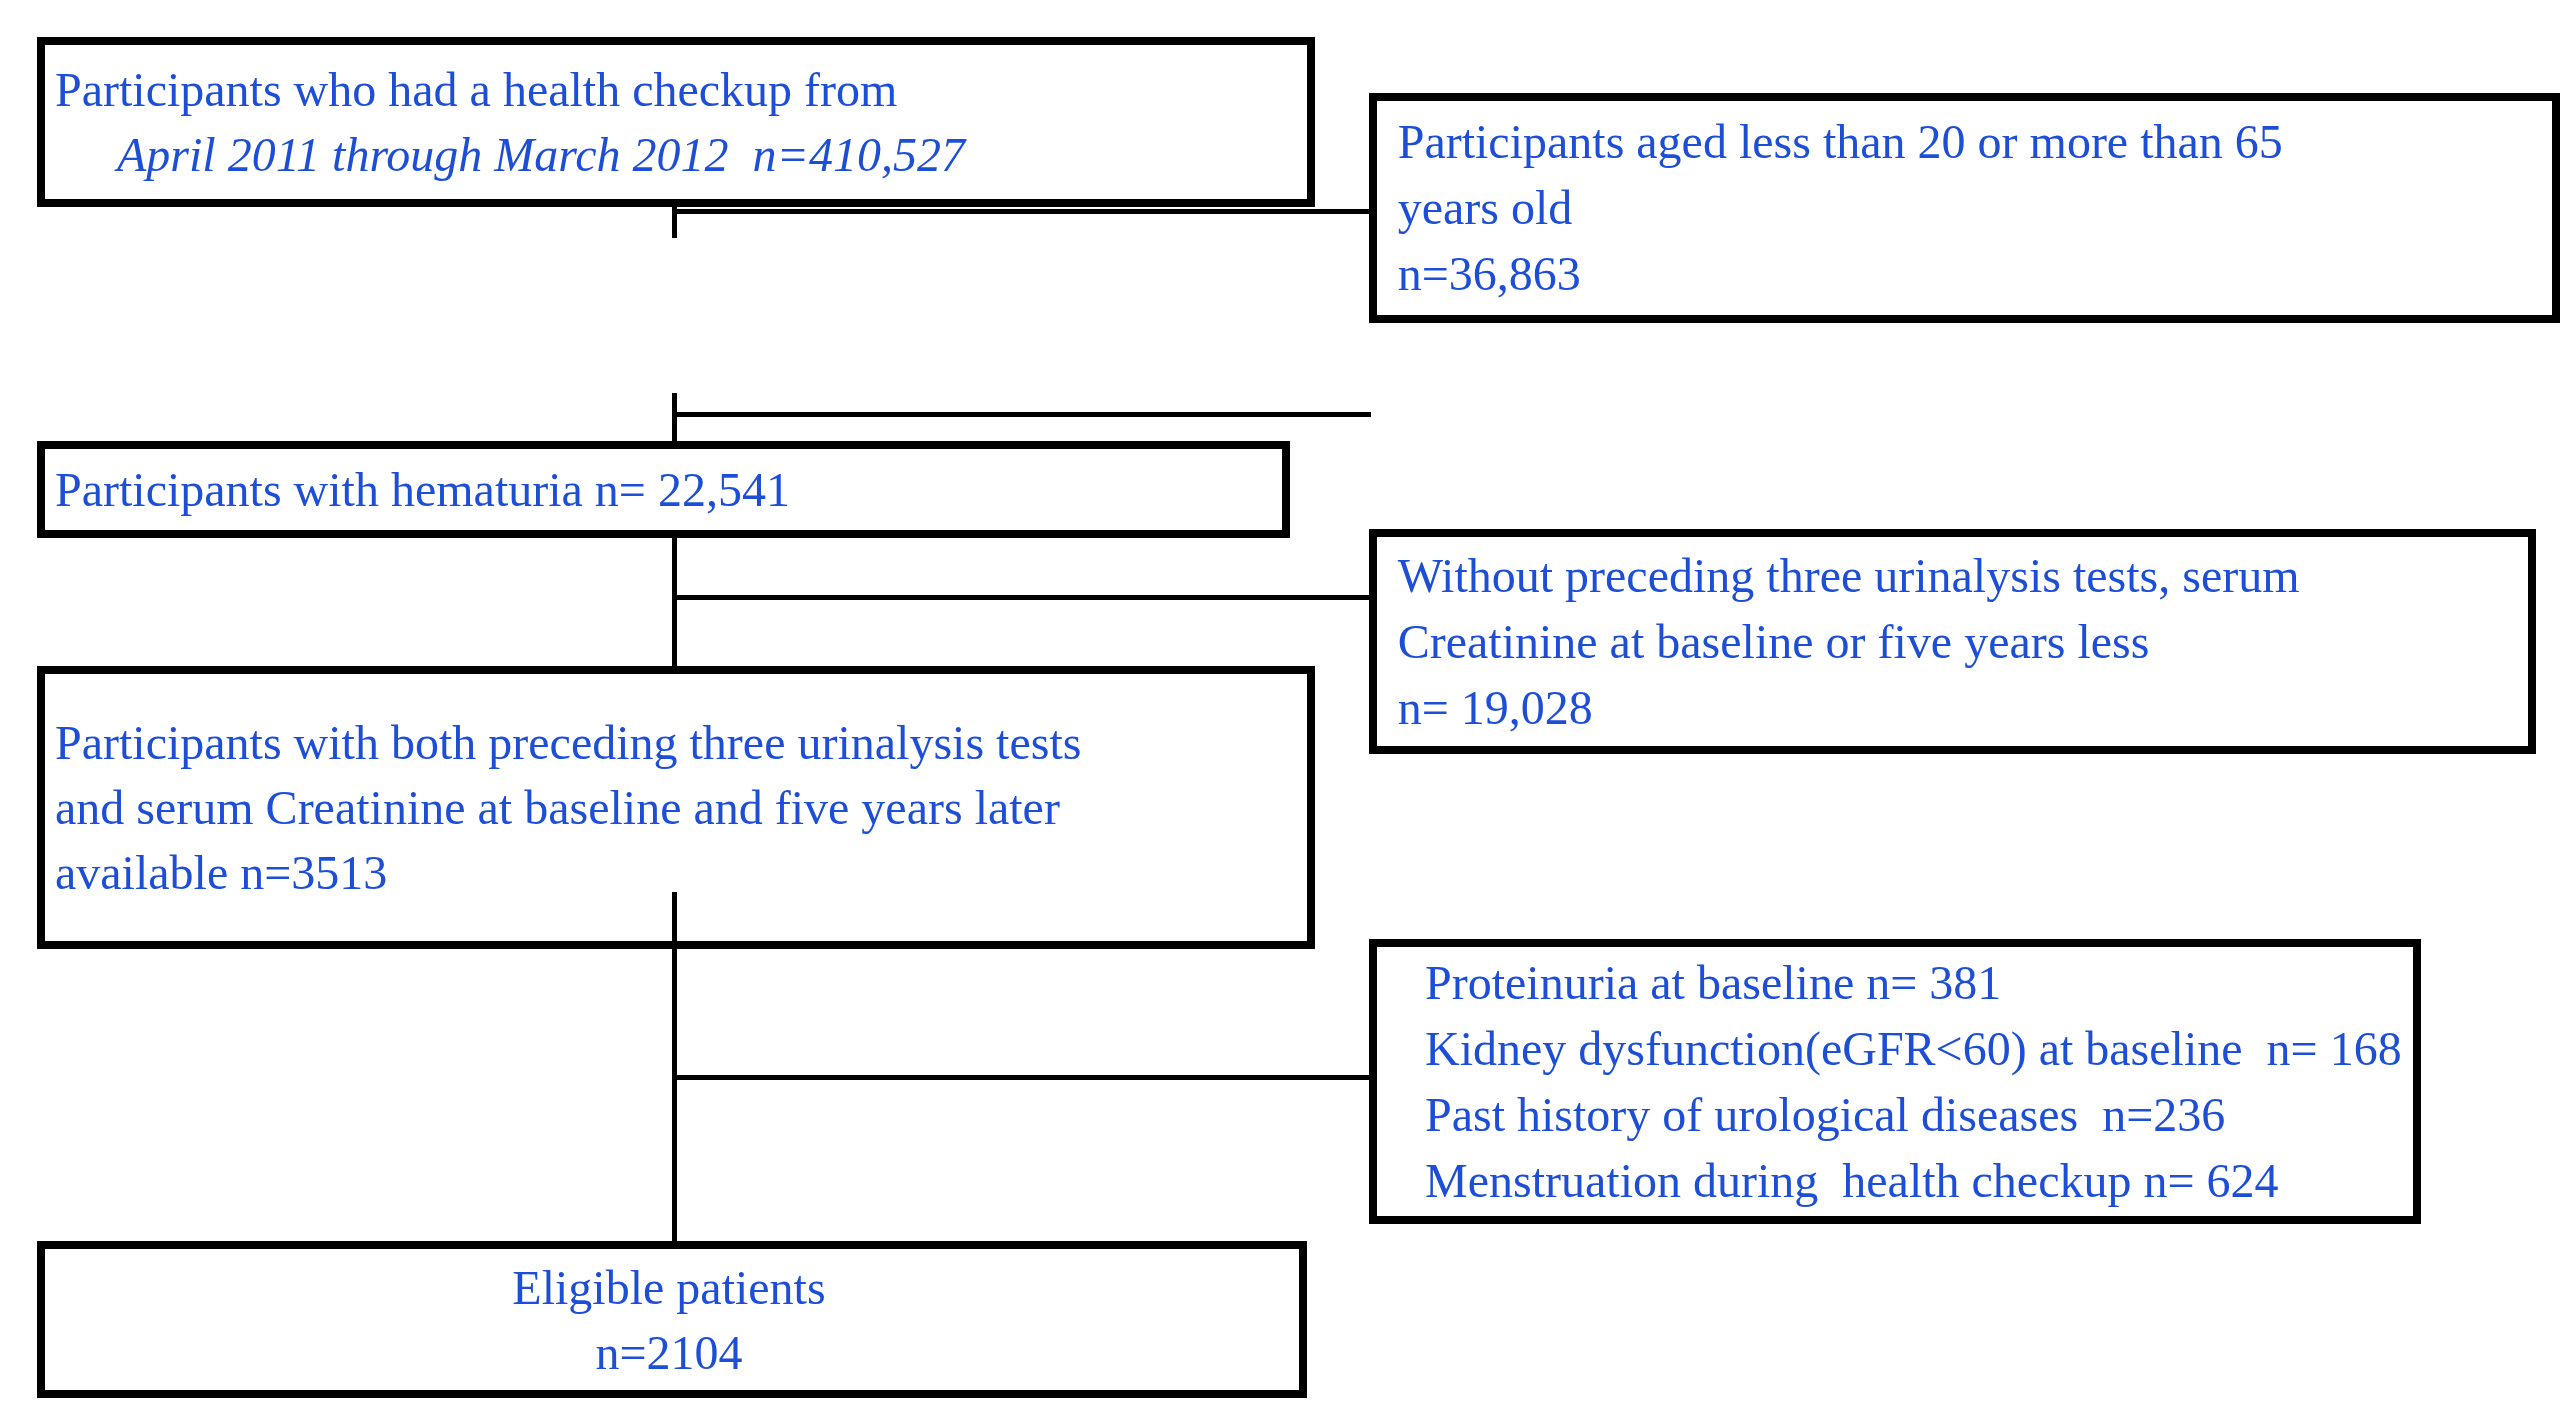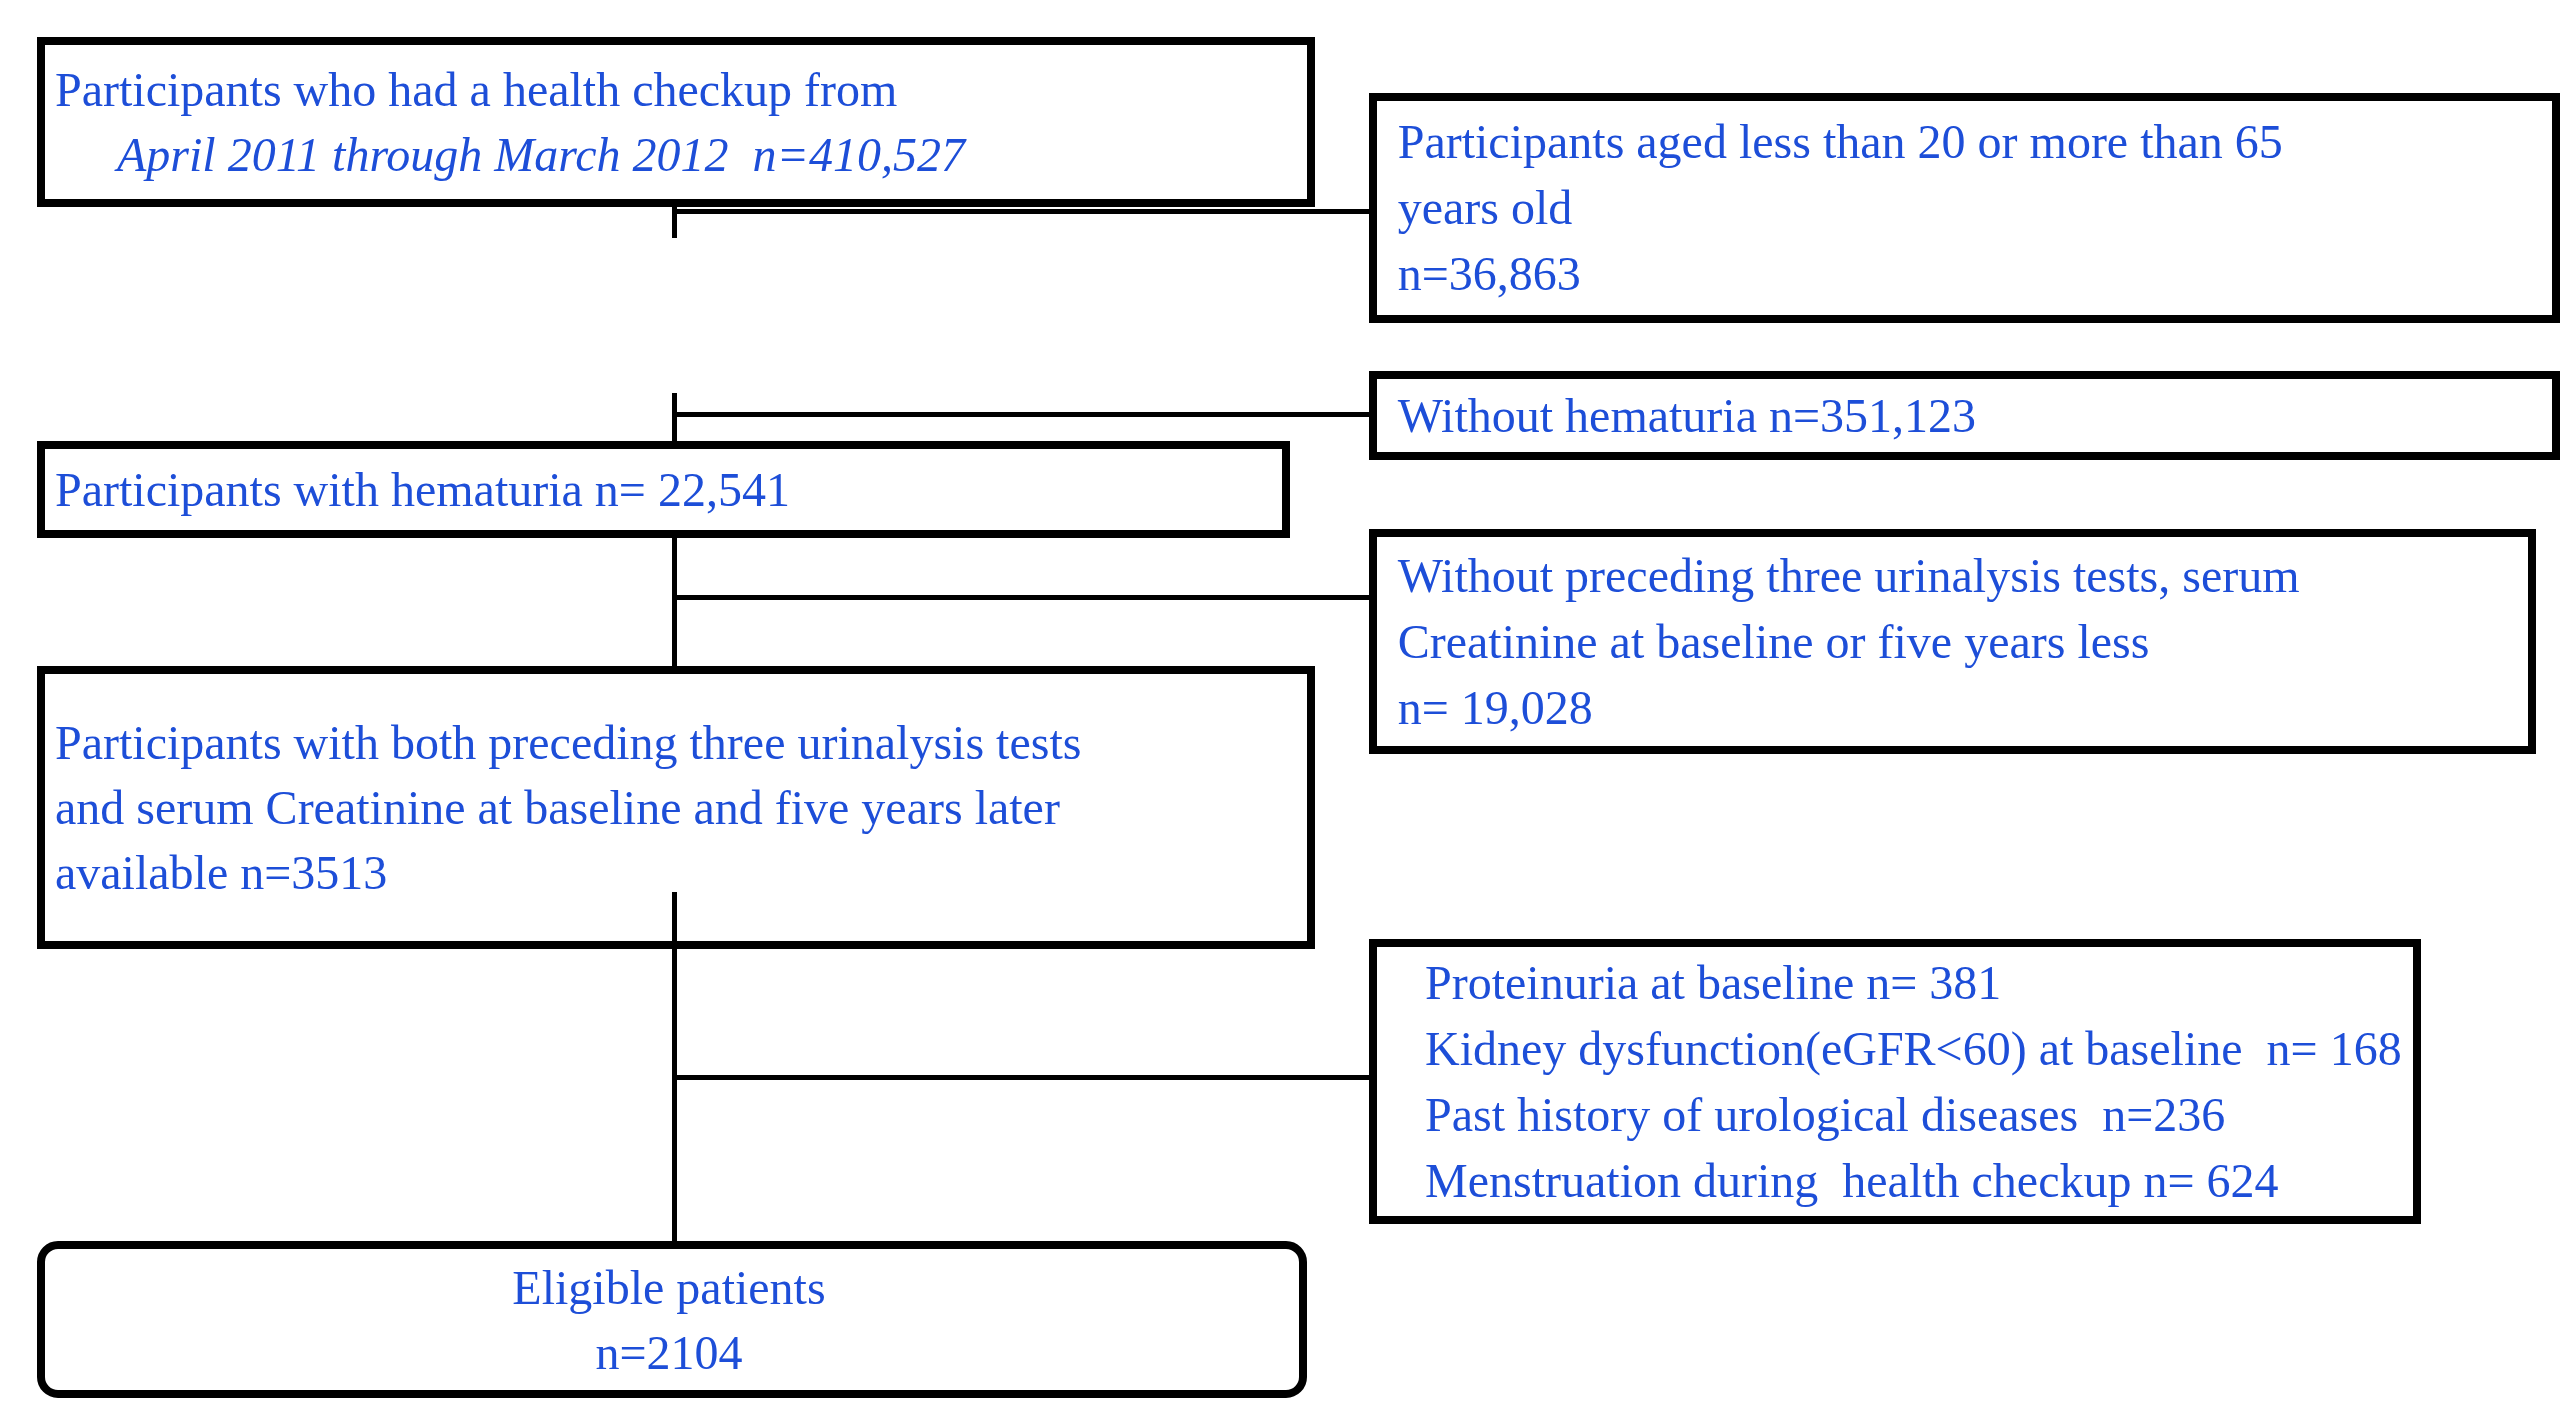--- a/index.html
+++ b/index.html
@@ -31,21 +31,20 @@
   }
   .box.right {
     line-height: 66px;
     padding-left: 20.7px;
   }
   .box.center {
     align-items: center;
     text-align: center;
     padding-left: 0;
     padding-right: 6px;
-    border-radius: 21px;
   }
   .ln { white-space: pre; }
   .ln.indent { margin-left: 62px; font-style: italic; }
   .ln.bold { font-weight: normal; }
   .conn {
     position: absolute;
     background: #000000;
   }
   
   #b1 { left: 37px;  top: 37px;   width: 1278px; height: 170px; }
@@ -93,23 +92,20 @@
     <div class="ln">Eligible patients</div>
     <div class="ln bold">n=2104</div>
   </div>
 
   <div class="box right" id="e1">
     <div class="ln">Participants aged less than 20 or more than 65</div>
     <div class="ln">years old</div>
     <div class="ln">n=36,863</div>
   </div>
 
-  <div class="box right" id="e2">
-    <div class="ln">Without hematuria n=351,123</div>
-  </div>
 
   <div class="box right" id="e3">
     <div class="ln">Without preceding three urinalysis tests, serum</div>
     <div class="ln">Creatinine at baseline or five years less</div>
     <div class="ln">n= 19,028</div>
   </div>
 
   <div class="box right" id="e4">
     <div class="ln">Proteinuria at baseline n= 381</div>
     <div class="ln">Kidney dysfunction(eGFR&lt;60) at baseline&nbsp; n= 168</div>

